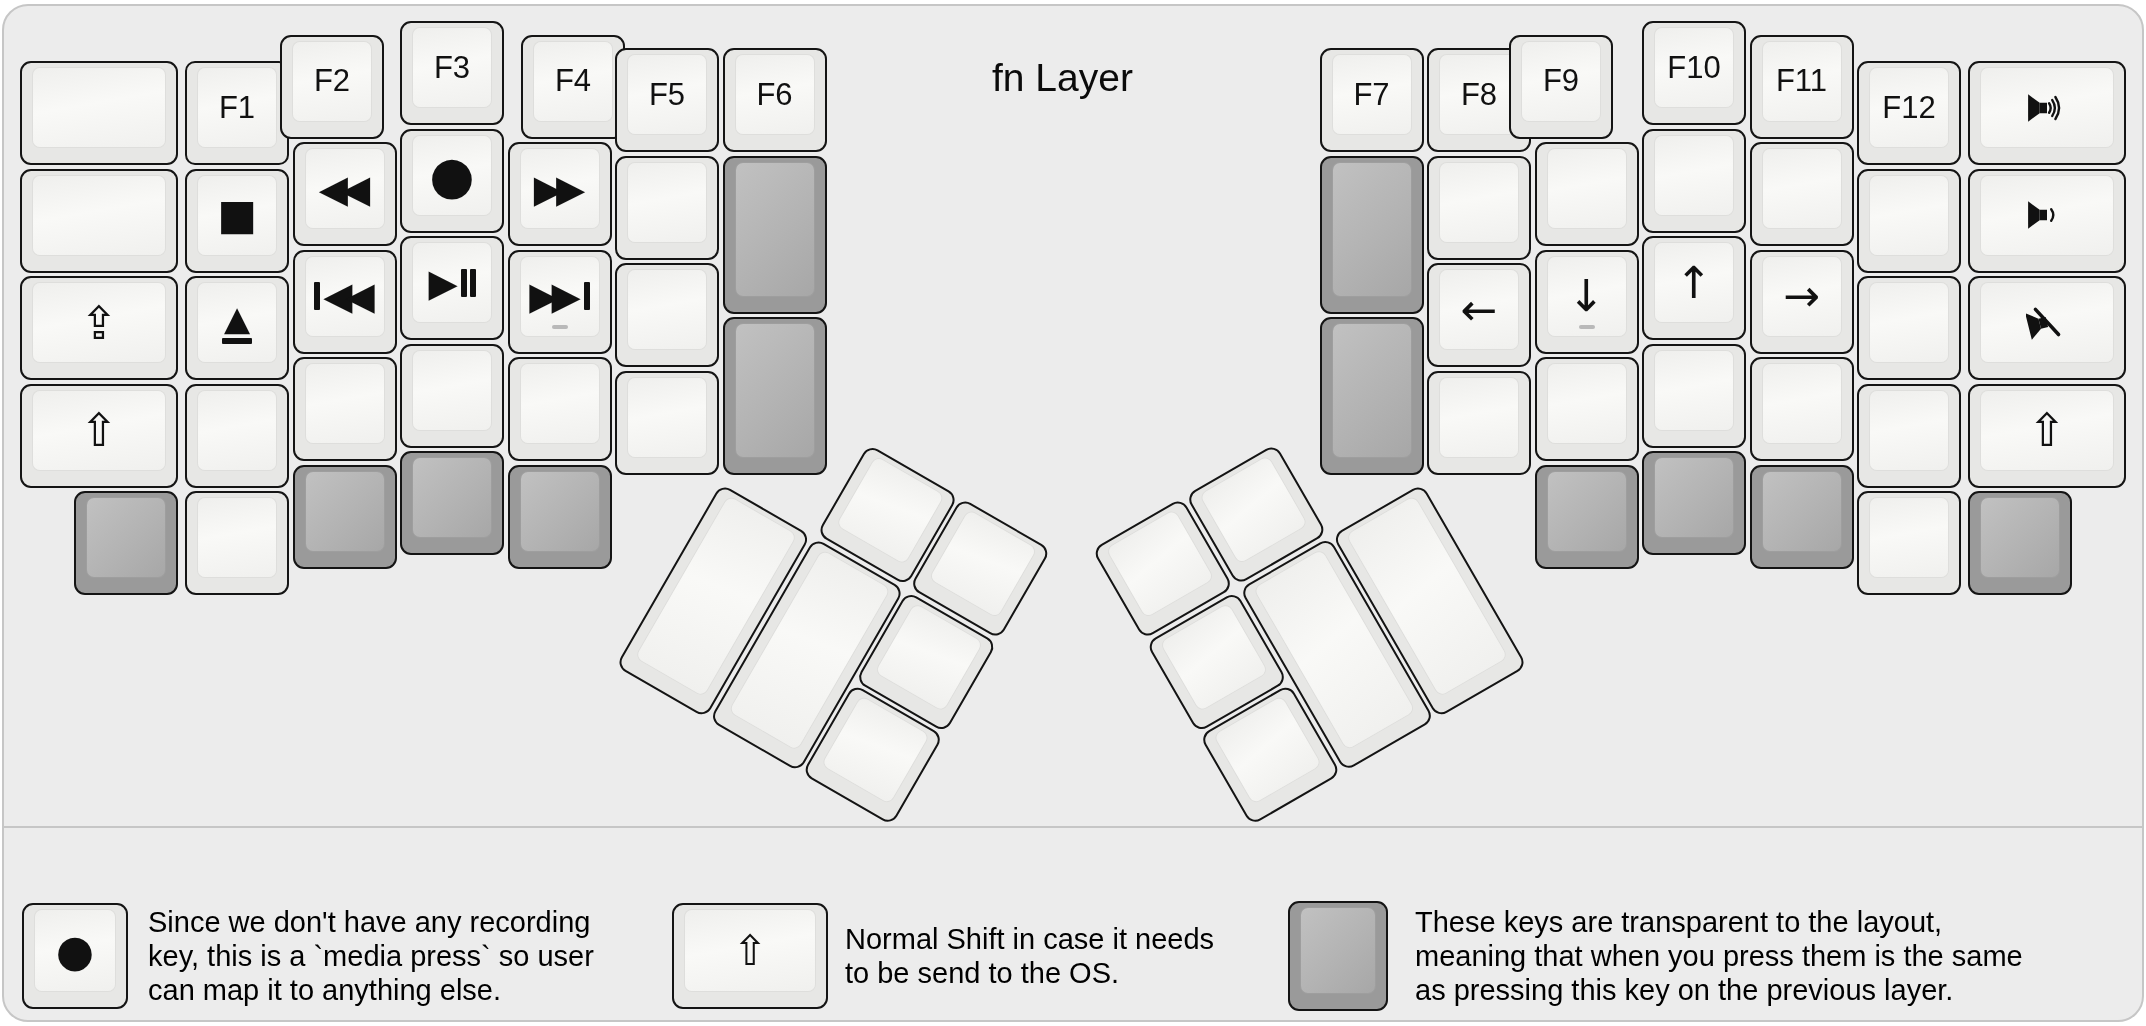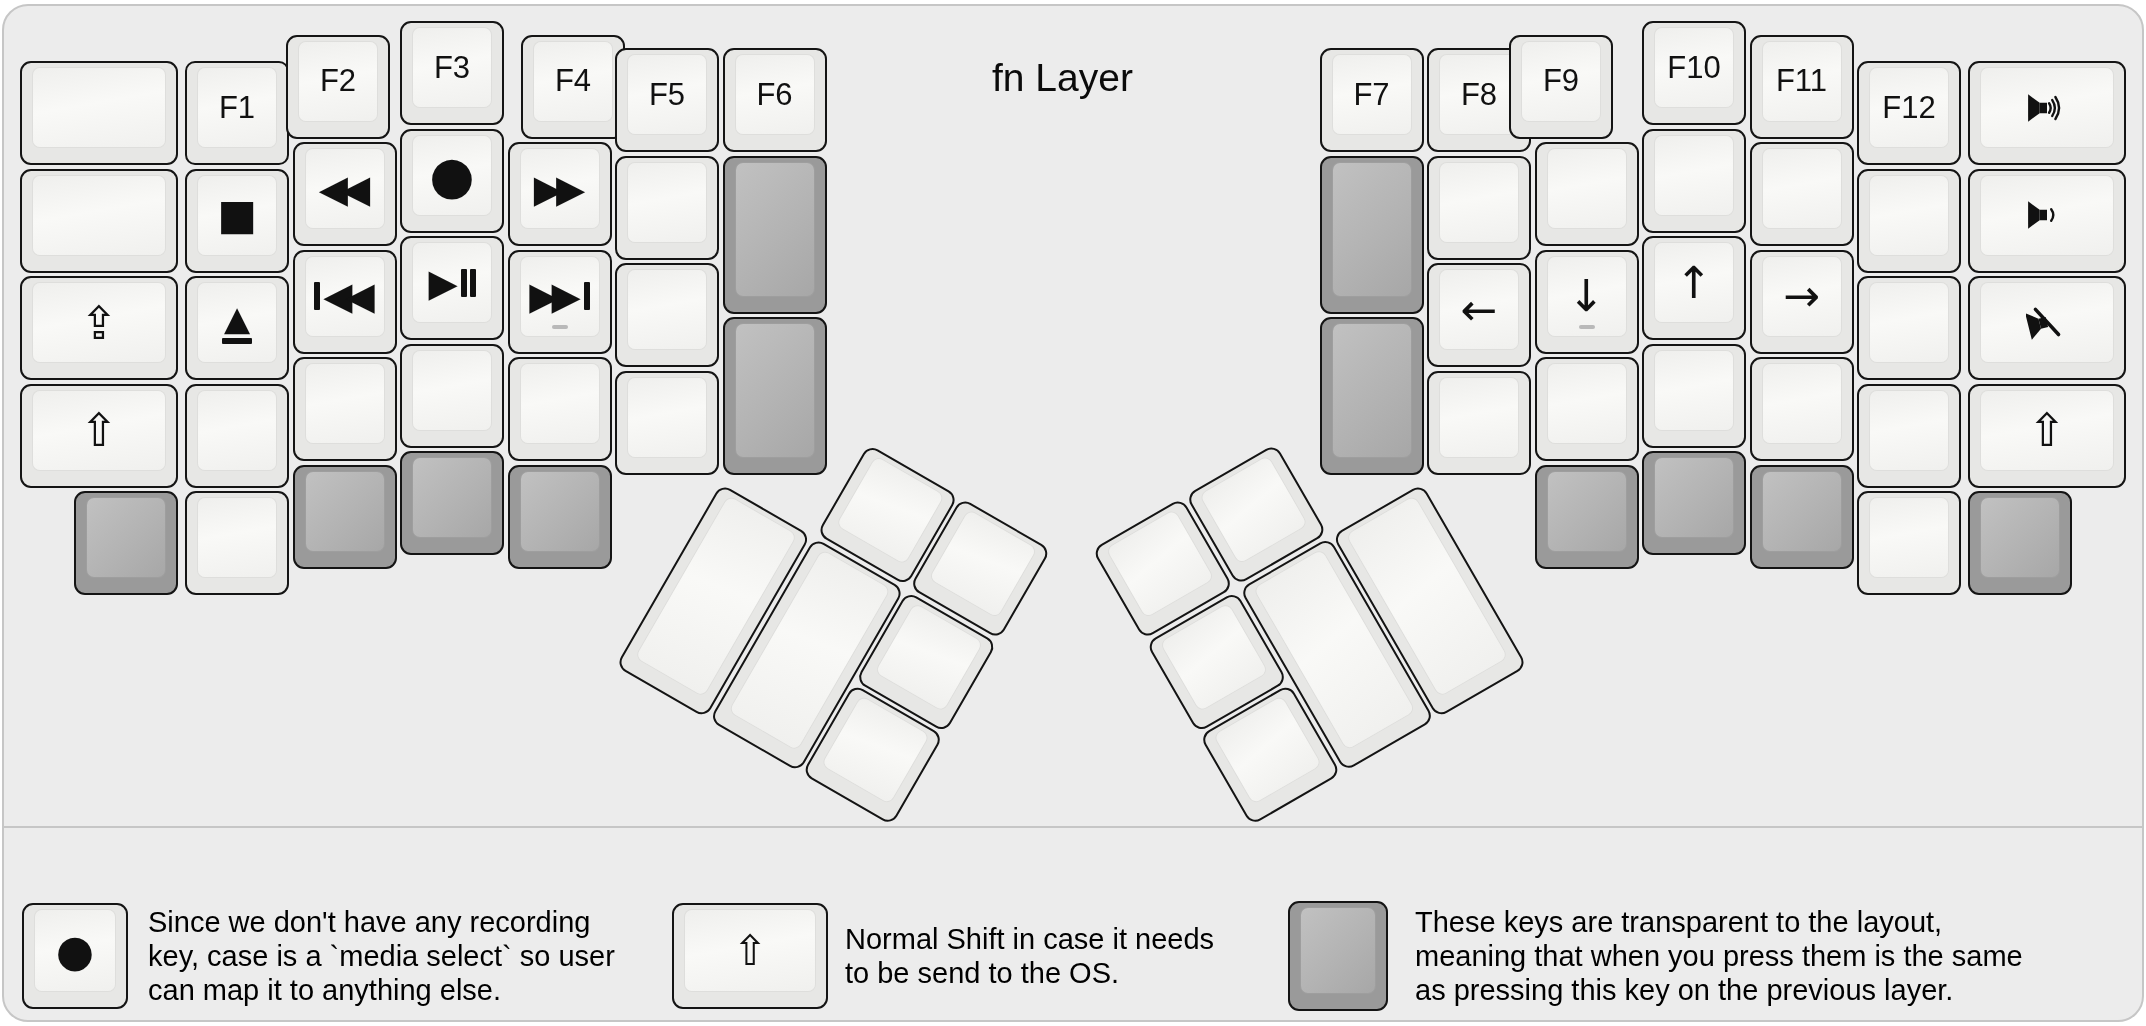--- a/index.html
+++ b/index.html
@@ -68,21 +68,21 @@
         <div class="keytop">
           <div class="col">
             <span class="g" style="font-size: 34px;">▲</span>
             <div class="hbar"></div>
           </div>
         </div>
       </div>
       <div class="key" style="left: 185px; top: 383.5px; width: 104px; height: 104px;">
         <div class="keytop"></div>
       </div>
-      <div class="key" style="left: 286px; top: 34.5px; width: 104px; height: 104px;">
+      <div class="key" style="left: 280px; top: 34.5px; width: 104px; height: 104px;">
         <div class="keytop">
           <span class="klabel">F2</span>
         </div>
       </div>
       <div class="key" style="left: 292.5px; top: 142px; width: 104px; height: 104px;">
         <div class="keytop">
           <span class="g tri" style="font-size: 38px;">◀◀</span>
         </div>
       </div>
       <div class="key" style="left: 292.5px; top: 249.5px; width: 104px; height: 104px;">
@@ -367,21 +367,21 @@
       </div>
     </div>
   <div id="legend">
       <div>
         <div class="key" style="left: 22px; top: 903px; width: 106px; height: 106px;">
           <div class="keytop">
             <span class="g" style="font-size: 44px;">●</span>
           </div>
         </div>
         <div class="legend-text" style="left: 148px; top: 905px;">Since we don't have any recording
-key, case is a `media select` so user
+key, this is a `media press` so user
 can map it to anything else.</div>
       </div>
       <div>
         <div class="key" style="left: 672px; top: 903px; width: 156px; height: 106px;">
           <div class="keytop">
             <span class="g" style="font-size: 42px;">⇧</span>
           </div>
         </div>
         <div class="legend-text" style="left: 845px; top: 922px;">Normal Shift in case it needs
 to be send to the OS.</div>

